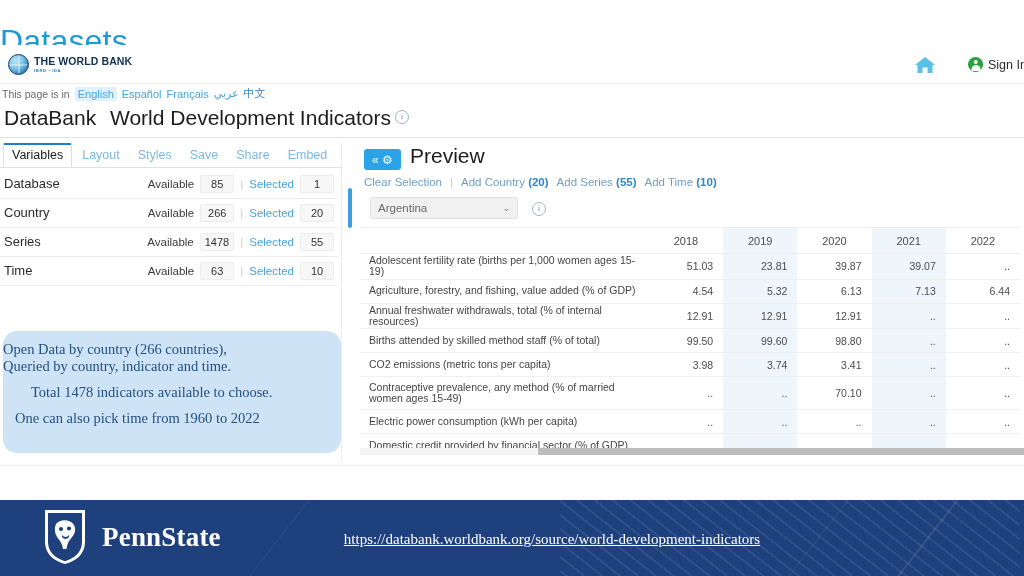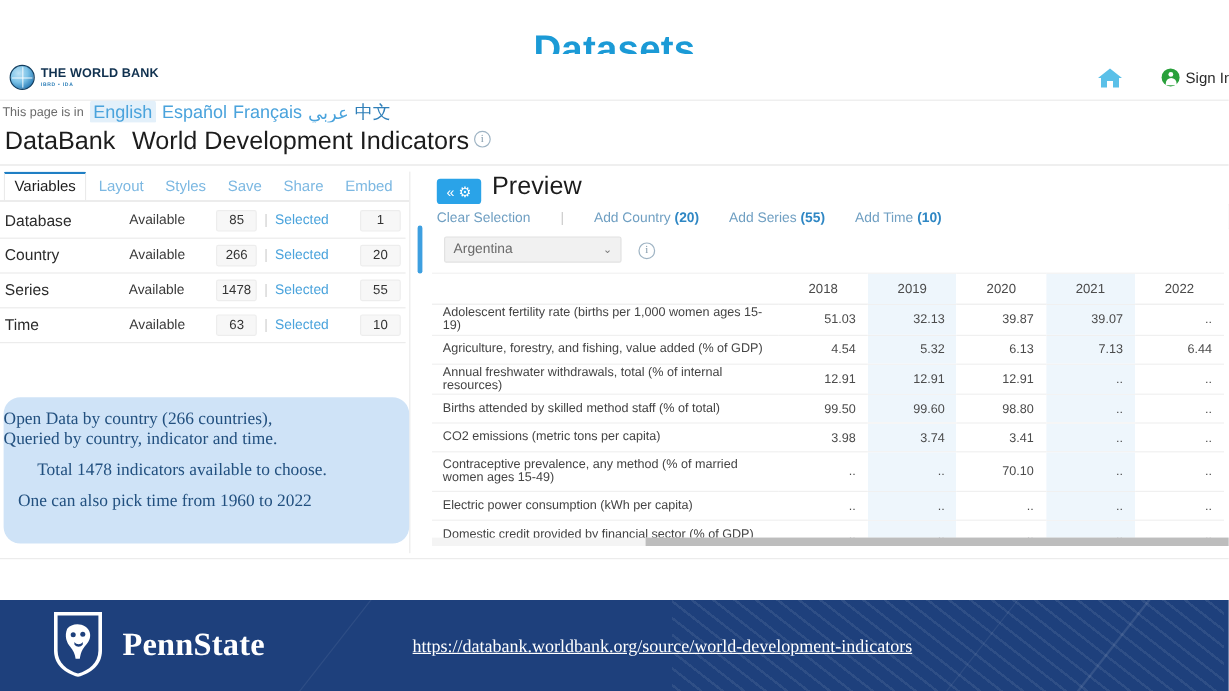--- a/index.html
+++ b/index.html
@@ -6,22 +6,22 @@
   body{
     width:1024px;height:576px;overflow:hidden;
     background:#ffffff;
     font-family:"Liberation Sans", sans-serif;
     position:relative;
   }
   .slide{position:absolute;left:0;top:0;width:1024px;height:576px;background:#fff;}
 
   
   .slide-title{
-    position:absolute;left:0;top:23px;width:1024px;text-align:center;
-    font-size:32px;font-weight:bold;color:#1b9ad6;letter-spacing:.2px;
+    position:absolute;left:0;top:23px;width:1024px;text-align:left;
+    font-size:32px;font-weight:normal;color:#1b9ad6;letter-spacing:.2px;
   }
 
   
   .shot{
     position:absolute;left:0;top:45px;width:1024px;height:430px;
     background:#fff;overflow:hidden;padding-left:47px;
   }
 
   
   .wb-head{position:absolute;left:0;top:0;width:1024px;height:38px;background:#fff;}
@@ -44,21 +44,21 @@
   .signin-dot{width:15px;height:15px;border-radius:50%;background:#29a03b;position:relative;flex:none;}
   .signin-dot:before{content:"";position:absolute;left:50%;top:2.6px;width:4.6px;height:4.6px;
     border-radius:50%;background:#fff;transform:translateX(-50%);}
   .signin-dot:after{content:"";position:absolute;left:50%;top:8.4px;width:9px;height:6px;
     border-radius:4.5px 4.5px 0 0;background:#fff;transform:translateX(-50%);}
 
   
   .lang-bar{position:absolute;left:0;top:38px;width:1024px;height:19px;background:#fff;
     border-top:1px solid #ececec;display:flex;align-items:center;padding-left:2px;gap:5px;}
   .lang-intro{font-size:10.5px;color:#6a6a6a;}
-  .lang{font-size:15px;color:#4aa3dc;cursor:pointer;}
+  .lang{font-size:11px;color:#4aa3dc;cursor:pointer;}
   .lang.active{background:#e3f0fa;color:#4aa3dc;padding:1px 3px;border-radius:2px;}
   .lang.cn{color:#2f7fb8;}
 
   
   .db-row{position:absolute;left:0;top:57px;width:1024px;height:35px;background:#fff;}
   .db-word{position:absolute;left:4px;top:4px;font-size:21px;color:#1c1c1c;font-weight:normal;}
   .db-title{position:absolute;left:110px;top:4px;font-size:21px;color:#1c1c1c;font-weight:normal;}
   .info-circ{display:inline-block;width:12px;height:12px;border-radius:50%;
     border:1px solid #9fb4c4;color:#7f97a8;font-size:9px;line-height:11px;text-align:center;
     vertical-align:6px;margin-left:4px;font-family:"Liberation Serif",serif;}
@@ -87,35 +87,35 @@
     background:#fff;border-radius:2px 2px 0 0;padding:3px 8px 5px 8px;}
   .tabs-rule{position:absolute;left:0;top:24px;width:341px;height:1px;background:#e0e0e0;}
 
   .vrow{position:absolute;left:0;width:338px;height:29px;border-bottom:1px solid #ececec;
     display:flex;align-items:center;}
   .vrow .vlabel{position:absolute;left:4px;font-size:13px;color:#2b2b2b;}
   .vmeta{position:absolute;right:4px;display:flex;align-items:center;gap:6px;font-size:11.5px;}
   .vmeta .lbl{color:#3a3a3a;}
   .vmeta .lbl.blue{color:#4aa3dc;}
   .vmeta .num{display:inline-block;min-width:24px;text-align:center;padding:2px 4px;
-    background:#f7f7f7;border:1px solid #ededed;border-radius:2px;color:#333;font-size:11px;margin-left:20px;}
+    background:#f7f7f7;border:1px solid #ededed;border-radius:2px;color:#333;font-size:11px;}
   .vmeta .sep{color:#cfcfcf;}
 
   
   .handle{position:absolute;left:348px;top:143px;width:4px;height:40px;background:#3d9fe0;border-radius:2px;}
   .panel-divider{position:absolute;left:341px;top:98px;width:1px;height:318px;background:#ebebeb;}
 
   
   .ppanel{position:absolute;left:356px;top:98px;width:668px;height:318px;background:#fff;}
   .gear-btn{position:absolute;left:8px;top:6px;width:37px;height:21px;background:#2aa3e8;
     border-radius:3px;color:#fff;font-size:12px;display:flex;align-items:center;
     justify-content:center;gap:2px;cursor:pointer;}
   .preview-h{position:absolute;left:54px;top:1px;font-size:21px;color:#1c1c1c;}
   .plinks{position:absolute;left:8px;top:33px;font-size:11.5px;color:#6f9fc2;
-    display:flex;align-items:flex-start;gap:25px;white-space:nowrap;}
+    display:flex;align-items:flex-start;gap:8px;white-space:nowrap;}
   .plink{color:#6f9fc2;cursor:pointer;}
   .plink b{color:#2f87c4;}
   .plink-sep{color:#c9c9c9;}
   .csel{position:absolute;left:14px;top:54px;width:148px;height:22px;background:#f1f1f1;
     border:1px solid #e2e2e2;border-radius:2px;font-size:11.5px;color:#6a6a6a;
     display:flex;align-items:center;padding:0 7px;box-sizing:border-box;cursor:pointer;}
   .csel .chev{margin-left:auto;font-size:9px;color:#7a7a7a;}
   .csel-info{position:absolute;left:176px;top:59px;width:12px;height:12px;border-radius:50%;
     border:1px solid #9fb4c4;color:#7f97a8;font-size:9px;line-height:11px;text-align:center;
     font-family:"Liberation Serif",serif;}
@@ -341,21 +341,21 @@
               <th class="tint">2019</th>
               <th>2020</th>
               <th class="tint">2021</th>
               <th>2022</th>
             </tr>
           </thead>
           <tbody>
             <tr>
               <td class="name">Adolescent fertility rate (births per 1,000 women ages 15-19)</td>
               <td class="val">51.03</td>
-              <td class="val tint">32.13</td>
+              <td class="val tint">23.81</td>
               <td class="val">39.87</td>
               <td class="val tint">39.07</td>
               <td class="val">..</td>
             </tr>
             <tr>
               <td class="name">Agriculture, forestry, and fishing, value added (% of GDP)</td>
               <td class="val">4.54</td>
               <td class="val tint">5.32</td>
               <td class="val">6.13</td>
               <td class="val tint">7.13</td>

